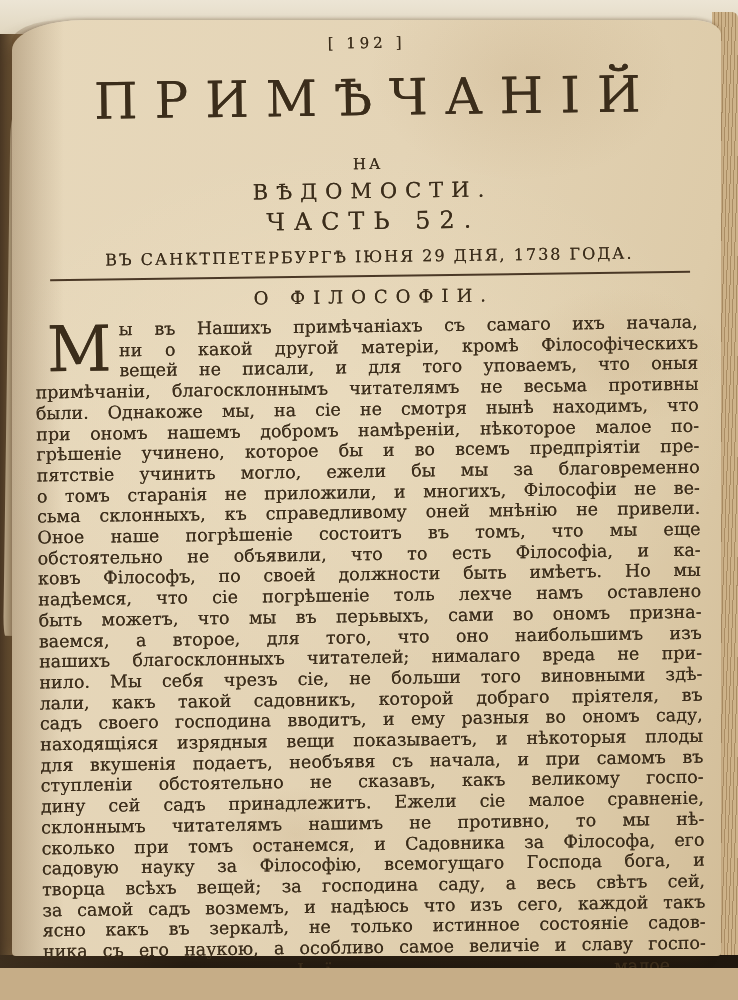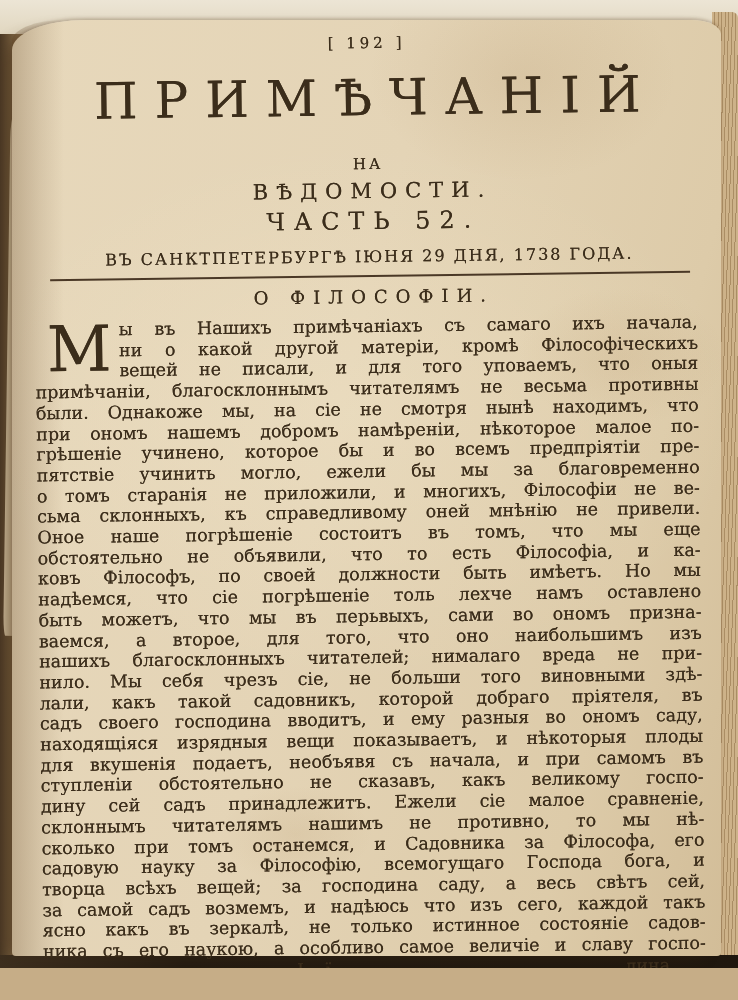--- a/index.html
+++ b/index.html
@@ -135,19 +135,19 @@
             <div class="tline">склоннымъ читателямъ нашимъ не противно, то мы нѣ-</div>
             <div class="tline">сколько при томъ останемся, и Садовника за Філософа, его</div>
             <div class="tline">садовую науку за Філософію, всемогущаго Господа бога, и</div>
             <div class="tline">творца всѣхъ вещей; за господина саду, а весь свѣтъ сей,</div>
             <div class="tline">за самой садъ возмемъ, и надѣюсь что изъ сего, каждой такъ</div>
             <div class="tline">ясно какъ въ зеркалѣ, не только истинное состояніе садов-</div>
             <div class="tline">ника съ его наукою, а особливо самое величіе и славу госпо-</div>
           </div>
         <div class="footer-line">
           <span class="signature">І ї</span>
-          <span class="catchword">дина</span>
+          <span class="catchword">малое</span>
         </div>
       </div>
 
     </div>
   </div>
 </div>
 
 </body></html>

